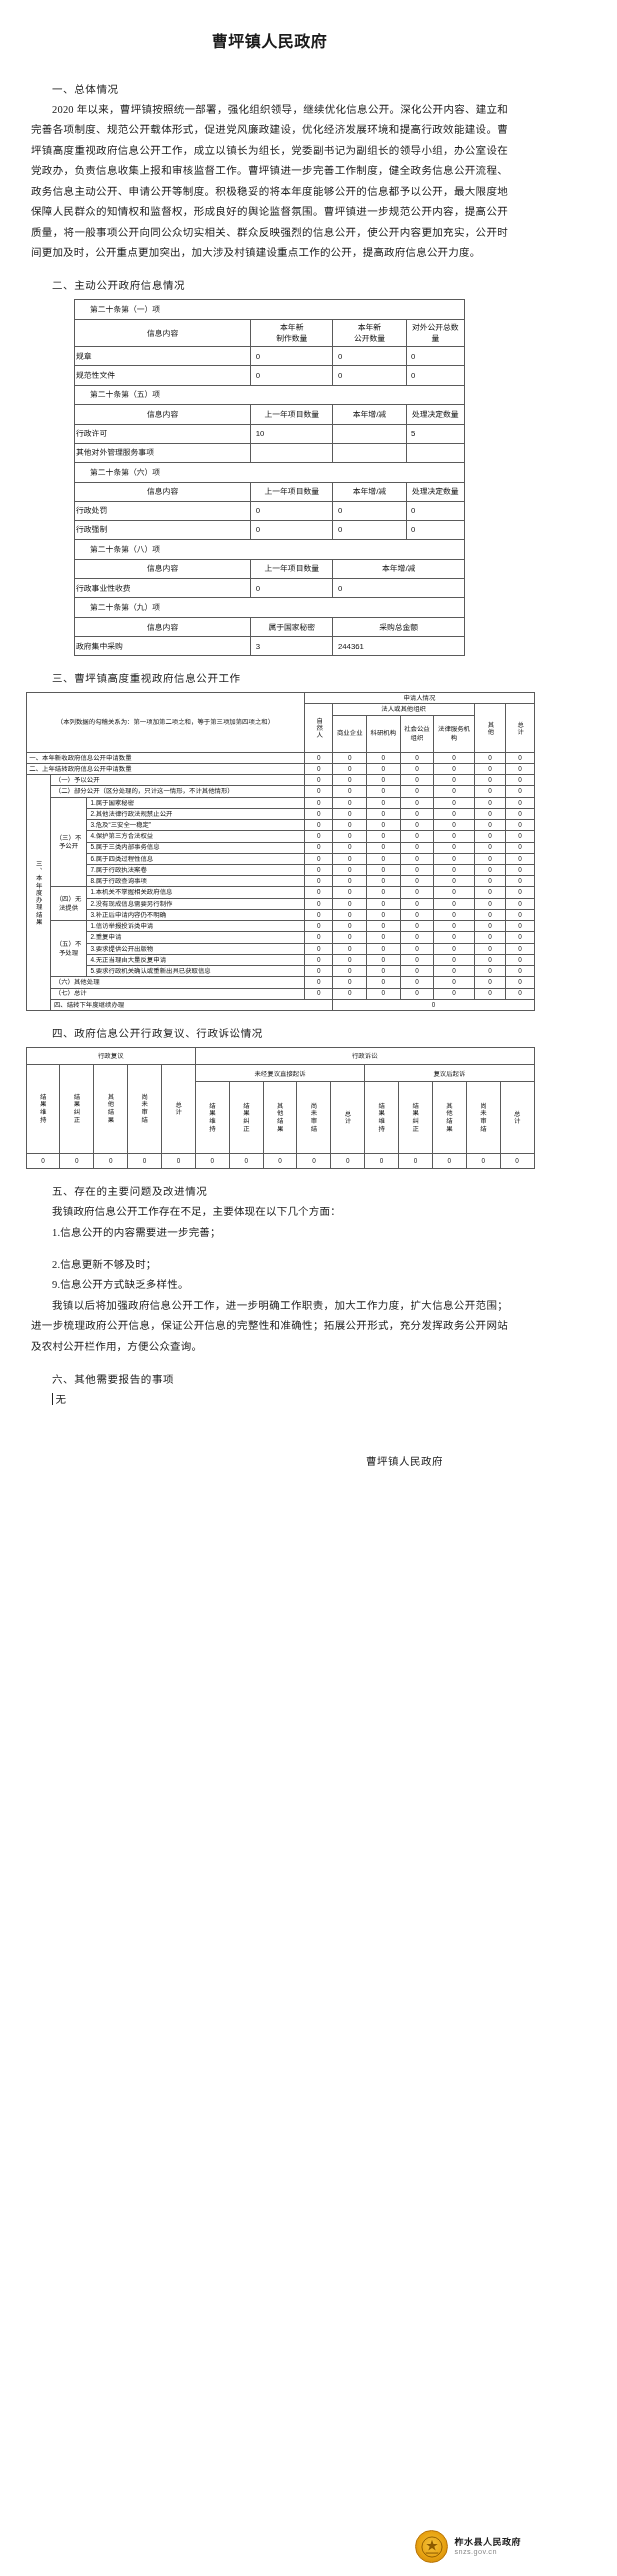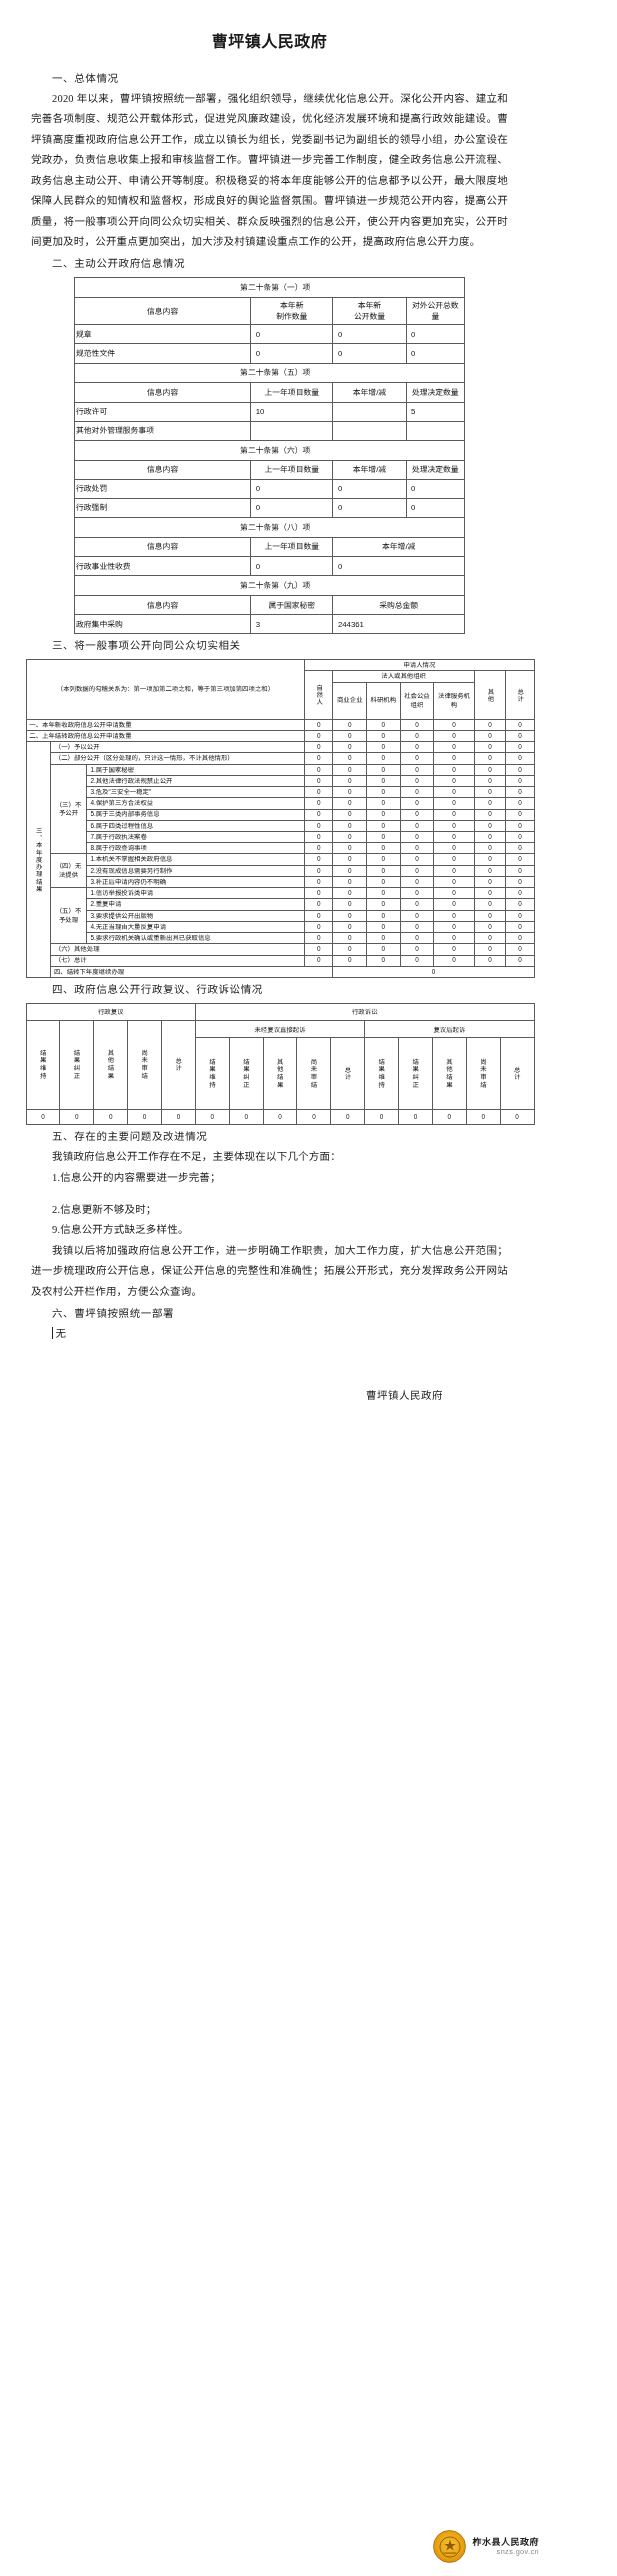--- a/index.html
+++ b/index.html
@@ -28,21 +28,21 @@
     letter-spacing:0.5px;
     margin:14.5px 0 0 0;
     font-family:"Liberation Serif","DejaVu Serif",serif;
   }
   .doc-title .l2{display:block;}
   
   .sec-head{
     font-size:10.5px;
     line-height:2.0;
     text-indent:2em;
-    margin:1px 0 0 0;
+    margin:12px 0 0 0;
     letter-spacing:0.6px;
   }
   p.para{
     font-size:10.5px;
     line-height:1.95;
     text-indent:2em;
     margin:0;
     text-align:justify;
     letter-spacing:0.2px;
   }
@@ -58,21 +58,21 @@
   table td,table th{
     border:0.9px solid #5a5a5a;
     padding:1.8px 3.6px;
     font-weight:normal;
     line-height:1.45;
     vertical-align:middle;
   }
   
   .t-main{width:391px;}
   .t-main td{height:14.5px;}
-  .t-main .span-head{text-align:center;height:15.4px;padding-left:15px;}
+  .t-main .span-head{height:15.4px;padding-left:15px;}
   .t-main .col-head{text-align:center;}
   .t-main .lbl{text-align:left;padding-left:1px;}
   .t-main .num{text-align:left;padding-left:4.5px;}
   
   .t-apply{width:509px;font-size:6.4px;margin-left:-5.4px;}
   .t-apply td{padding:0.9px 1.8px;line-height:1.32;}
   .t-apply .ctr{text-align:center;}
   .t-apply .vtxt{
     text-align:center;
     writing-mode:vertical-rl;
@@ -114,26 +114,25 @@
   .cursor{
     display:inline-block;
     width:0.9px;height:11.8px;
     background:#222;
     vertical-align:-1.8px;
     margin-right:2.7px;
   }
   
   .footer-badge{
     position:absolute;
-    right:0;
+    right:18px;
     bottom:12.7px;
     display:flex;
     align-items:center;
     gap:6.4px;
-    text-align:right;
   }
   .seal{
     width:31px;height:31px;border-radius:50%;
     background:radial-gradient(circle at 50% 45%, #f3c13a 0%, #e8a312 55%, #c77f05 100%);
     border:1.3px solid #b97304;
     display:flex;align-items:center;justify-content:center;
     flex:none;
   }
   .seal svg{display:block;}
   .badge-txt{line-height:1.15;}
@@ -258,21 +257,21 @@
         <td class="col-head" colspan="2">采购总金额</td>
       </tr>
       <tr>
         <td class="lbl">政府集中采购</td>
         <td class="num">3</td>
         <td class="num" colspan="2">244361</td>
       </tr>
     </tbody>
   </table>
 
-  <p class="sec-head">三、将一般事项公开向同公众切实相关</p>
+  <p class="sec-head">三、曹坪镇高度重视政府信息公开工作</p>
 
   <table class="t-apply">
     <tbody>
 
       <tr>
         <td class="note" rowspan="4" colspan="3" style="width:196px">（本列数据的勾稽关系为：第一项加第二项之和，等于第三项加第四项之和）</td>
         <td class="ctr" colspan="7">申请人情况</td>
       </tr>
       <tr>
         <td class="ctr" rowspan="3" style="width:23.6px">
@@ -616,21 +615,21 @@
   </table>
 
   <p class="sec-head">五、存在的主要问题及改进情况</p>
   <p class="para">我镇政府信息公开工作存在不足，主要体现在以下几个方面：</p>
   <p class="para">1.信息公开的内容需要进一步完善；</p>
   <div class="blank-line"></div>
   <p class="para">2.信息更新不够及时；</p>
   <p class="para">9.信息公开方式缺乏多样性。</p>
   <p class="para">我镇以后将加强政府信息公开工作，进一步明确工作职责，加大工作力度，扩大信息公开范围；进一步梳理政府公开信息，保证公开信息的完整性和准确性；拓展公开形式，充分发挥政务公开网站及农村公开栏作用，方便公众查询。</p>
 
-  <p class="sec-head">六、曹坪镇按照统一部署</p>
+  <p class="sec-head">六、其他需要报告的事项</p>
   <p class="para">
     <span class="cursor"></span><span>无</span>
   </p>
 
   <div class="sign">
     <div>曹坪镇人民政府</div>
   </div>
 
   <div class="footer-badge">
     <div class="seal">

